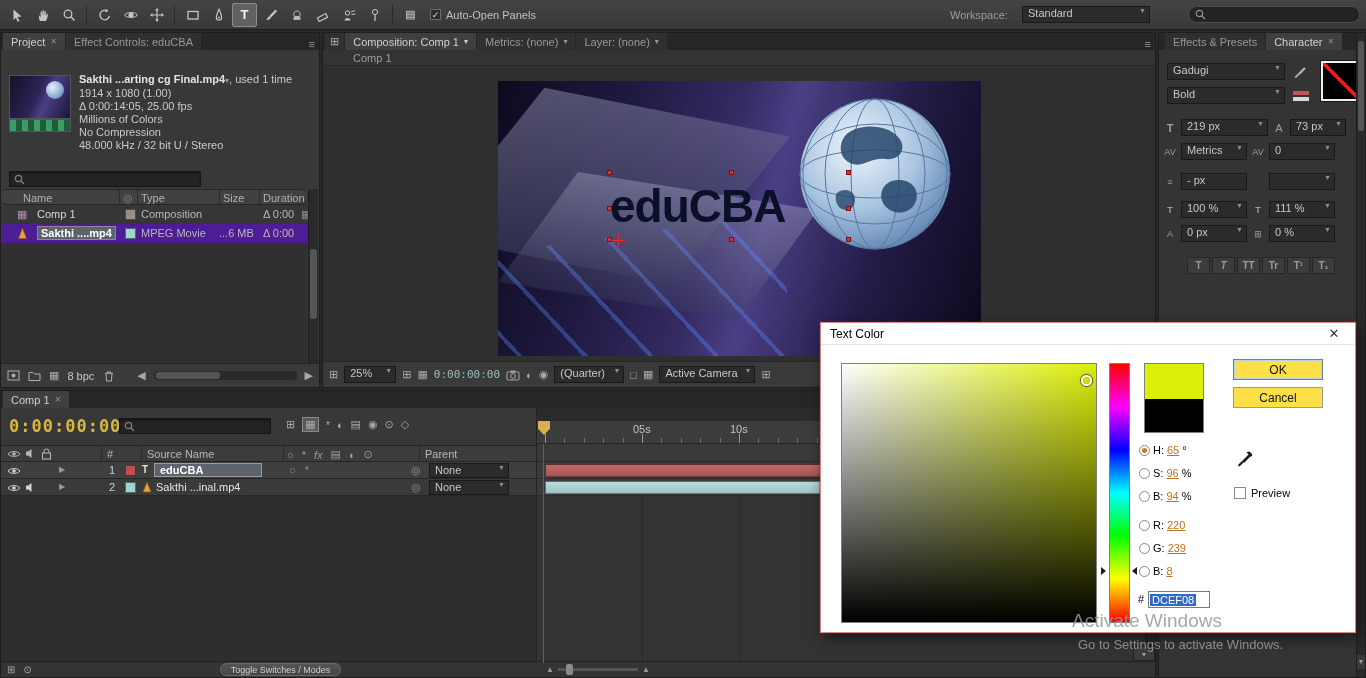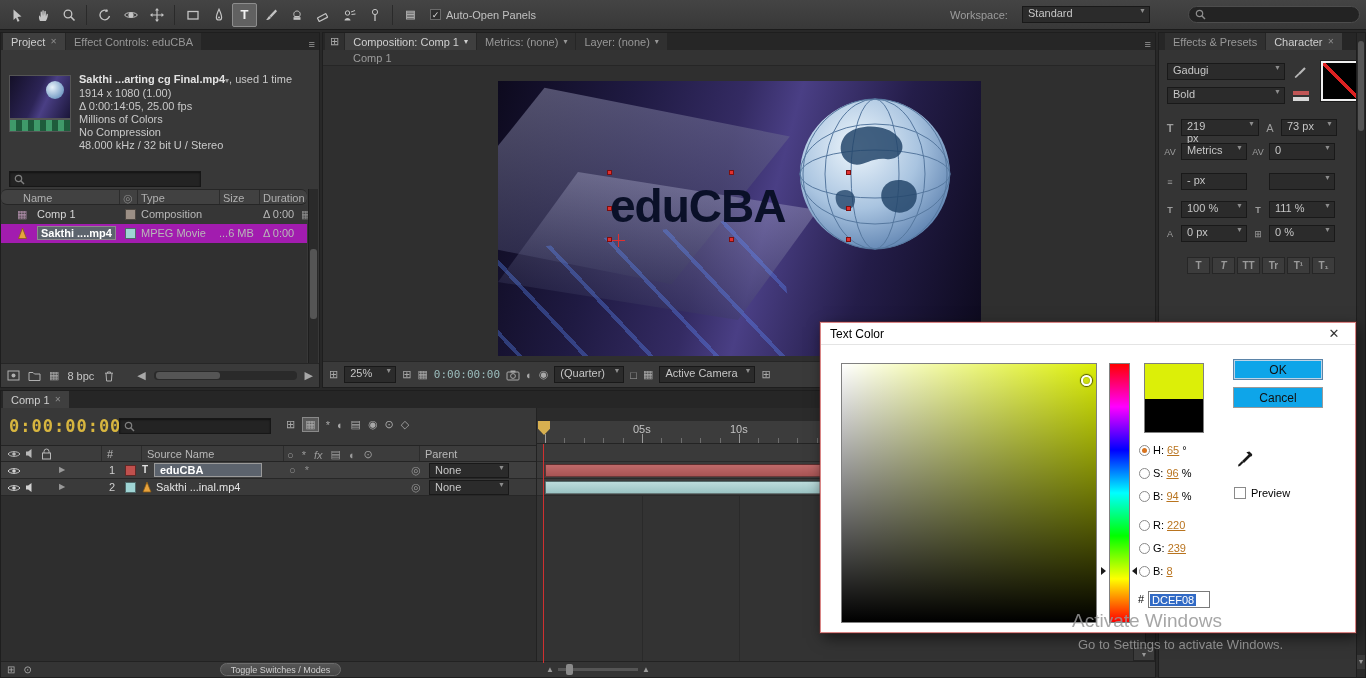--- a/index.html
+++ b/index.html
@@ -71,21 +71,21 @@
 
 .dialog{position:absolute;left:820px;top:322px;width:536px;height:311px;background:#fff;border:1px solid #d98585;box-shadow:0 0 0 1px rgba(120,40,40,.35),3px 5px 14px rgba(0,0,0,.55);z-index:50;color:#000;}
 .dlg-title{position:absolute;left:0;top:0;right:0;height:22px;background:#fff;border-bottom:1px solid #e4e4e4;display:flex;align-items:center;padding:0 9px;font-size:12px;color:#000;}
 .dlg-close{margin-left:auto;width:24px;height:20px;display:flex;align-items:center;justify-content:center;color:#333;font-size:13px;}
 .satsq{position:absolute;left:20px;top:40px;width:256px;height:260px;border:1px solid #808080;background:linear-gradient(to bottom,rgba(0,0,0,0),#000),linear-gradient(to right,#fff,rgba(255,255,255,0)),#dcef08;}
 .satdot{position:absolute;width:11px;height:11px;border:2px solid #fff;border-radius:50%;box-shadow:0 0 1px 1px rgba(0,0,0,.65),inset 0 0 1px rgba(0,0,0,.65);}
 .huestrip{position:absolute;left:288px;top:40px;width:21px;height:260px;border:1px solid #808080;background:linear-gradient(to bottom,#f00 0%,#f0f 16.6%,#00f 33.3%,#0ff 50%,#0f0 66.6%,#ff0 83.3%,#f00 100%);}
 .arrR{width:0;height:0;border-top:4px solid transparent;border-bottom:4px solid transparent;border-left:5px solid #1a1a1a;}
 .arrL{width:0;height:0;border-top:4px solid transparent;border-bottom:4px solid transparent;border-right:5px solid #1a1a1a;}
 .prevsw{position:absolute;left:323px;top:40px;width:60px;height:70px;border:1px solid #808080;}
-.winbtn{position:absolute;left:412px;width:90px;height:21px;background:#0ea5e9;border:1px solid #9a9a9a;display:flex;align-items:center;justify-content:center;font-size:12px;color:#111;}
+.winbtn{position:absolute;left:412px;width:90px;height:21px;background:#fde047;border:1px solid #9a9a9a;display:flex;align-items:center;justify-content:center;font-size:12px;color:#111;}
 .winbtn.def{border:1px solid #5b84a8;box-shadow:inset 0 0 0 1px #bcd4e8;}
 .drow{position:absolute;display:flex;align-items:center;gap:3px;font-size:11px;color:#000;height:14px;}
 .radio{width:11px;height:11px;border-radius:50%;border:1px solid #8a8a8a;background:#fff;position:relative;flex:none;}
 .radio.sel::after{content:"";position:absolute;left:2px;top:2px;width:5px;height:5px;border-radius:50%;background:#d8731e;}
 .hotval{color:#b9741f;text-decoration:underline;}
 .hexbox{position:absolute;left:327px;top:268px;width:62px;height:17px;border:1px solid #7a7a7a;background:#fff;display:flex;align-items:center;padding:1px;}
 .hexsel{background:#316ac5;color:#fff;font-size:11px;padding:0 2px;}
 
 .wm1{position:absolute;left:1072px;top:610px;font-size:19px;color:rgba(150,150,150,.85);z-index:60;}
 .wm2{position:absolute;left:1078px;top:637px;font-size:13px;color:rgba(150,150,150,.9);z-index:60;}
@@ -242,21 +242,21 @@
   </div>
   <div class="abs" style="left:0;top:172px;right:12px;bottom:24px;background:#303030;">
     <div class="prow" style="top:0;background:#363636;">
       <span class="abs" style="left:16px;top:3px;color:#b08faa;">▦</span>
       <span class="abs" style="left:36px;top:3px;color:#d6d6d6;">Comp 1</span>
       <span class="chip abs" style="left:124px;top:4px;background:#9b8f85;"></span>
       <span class="abs" style="left:140px;top:3px;">Composition</span>
       <span class="abs" style="left:262px;top:3px;">Δ 0:00</span>
       <span class="abs" style="left:300px;top:3px;color:#8d8d8d;">▦</span>
     </div>
-    <div class="prow" style="top:19px;background:#a21caf;">
+    <div class="prow" style="top:19px;background:#4c1d95;">
       <svg class="abs" style="left:15px;top:3px;" width="13" height="13">
           <path d="M6.5 1 L10.5 11.5 H2.5 Z" fill="#e8a33d" stroke="#8a5c14" stroke-width="0.8"></path>
         </svg>
       <span class="abs" style="left:36px;top:2px;color:#fff;font-weight:bold;background:#5c636d;border:1px solid #8b8b8b;padding:0 3px;">Sakthi ....mp4</span>
       <span class="chip abs" style="left:124px;top:4px;background:#9fd4d4;"></span>
       <span class="abs" style="left:140px;top:3px;">MPEG Movie</span>
       <span class="abs" style="left:218px;top:3px;">...6 MB</span>
       <span class="abs" style="left:262px;top:3px;">Δ 0:00</span>
     </div>
   </div>
@@ -400,21 +400,21 @@
   <div class="crow" style="left:8px;top:54px;width:118px;">
     <span class="dd" style="width:118px;">
         <span>Bold</span>
         <span class="arr">▼</span>
       </span>
   </div>
   <div class="abs" style="left:134px;top:58px;width:16px;height:4px;background:#c05555;"></div>
   <div class="abs" style="left:134px;top:64px;width:16px;height:4px;background:#d8d8d8;"></div>
   <div class="crow" style="left:4px;top:86px;">
     <span class="cicon" style="font-size:11px;font-weight:bold;">T</span>
-    <span class="dd" style="width:78px;gap:31px;">
+    <span class="dd" style="width:87px;gap:31px;">
         <span>219 px</span>
         <span class="arr">▼</span>
       </span>
     <span class="cicon" style="font-size:11px;">A</span>
     <span class="dd" style="width:56px;">
         <span>73 px</span>
         <span class="arr">▼</span>
       </span>
   </div>
   <div class="crow" style="left:4px;top:110px;">

